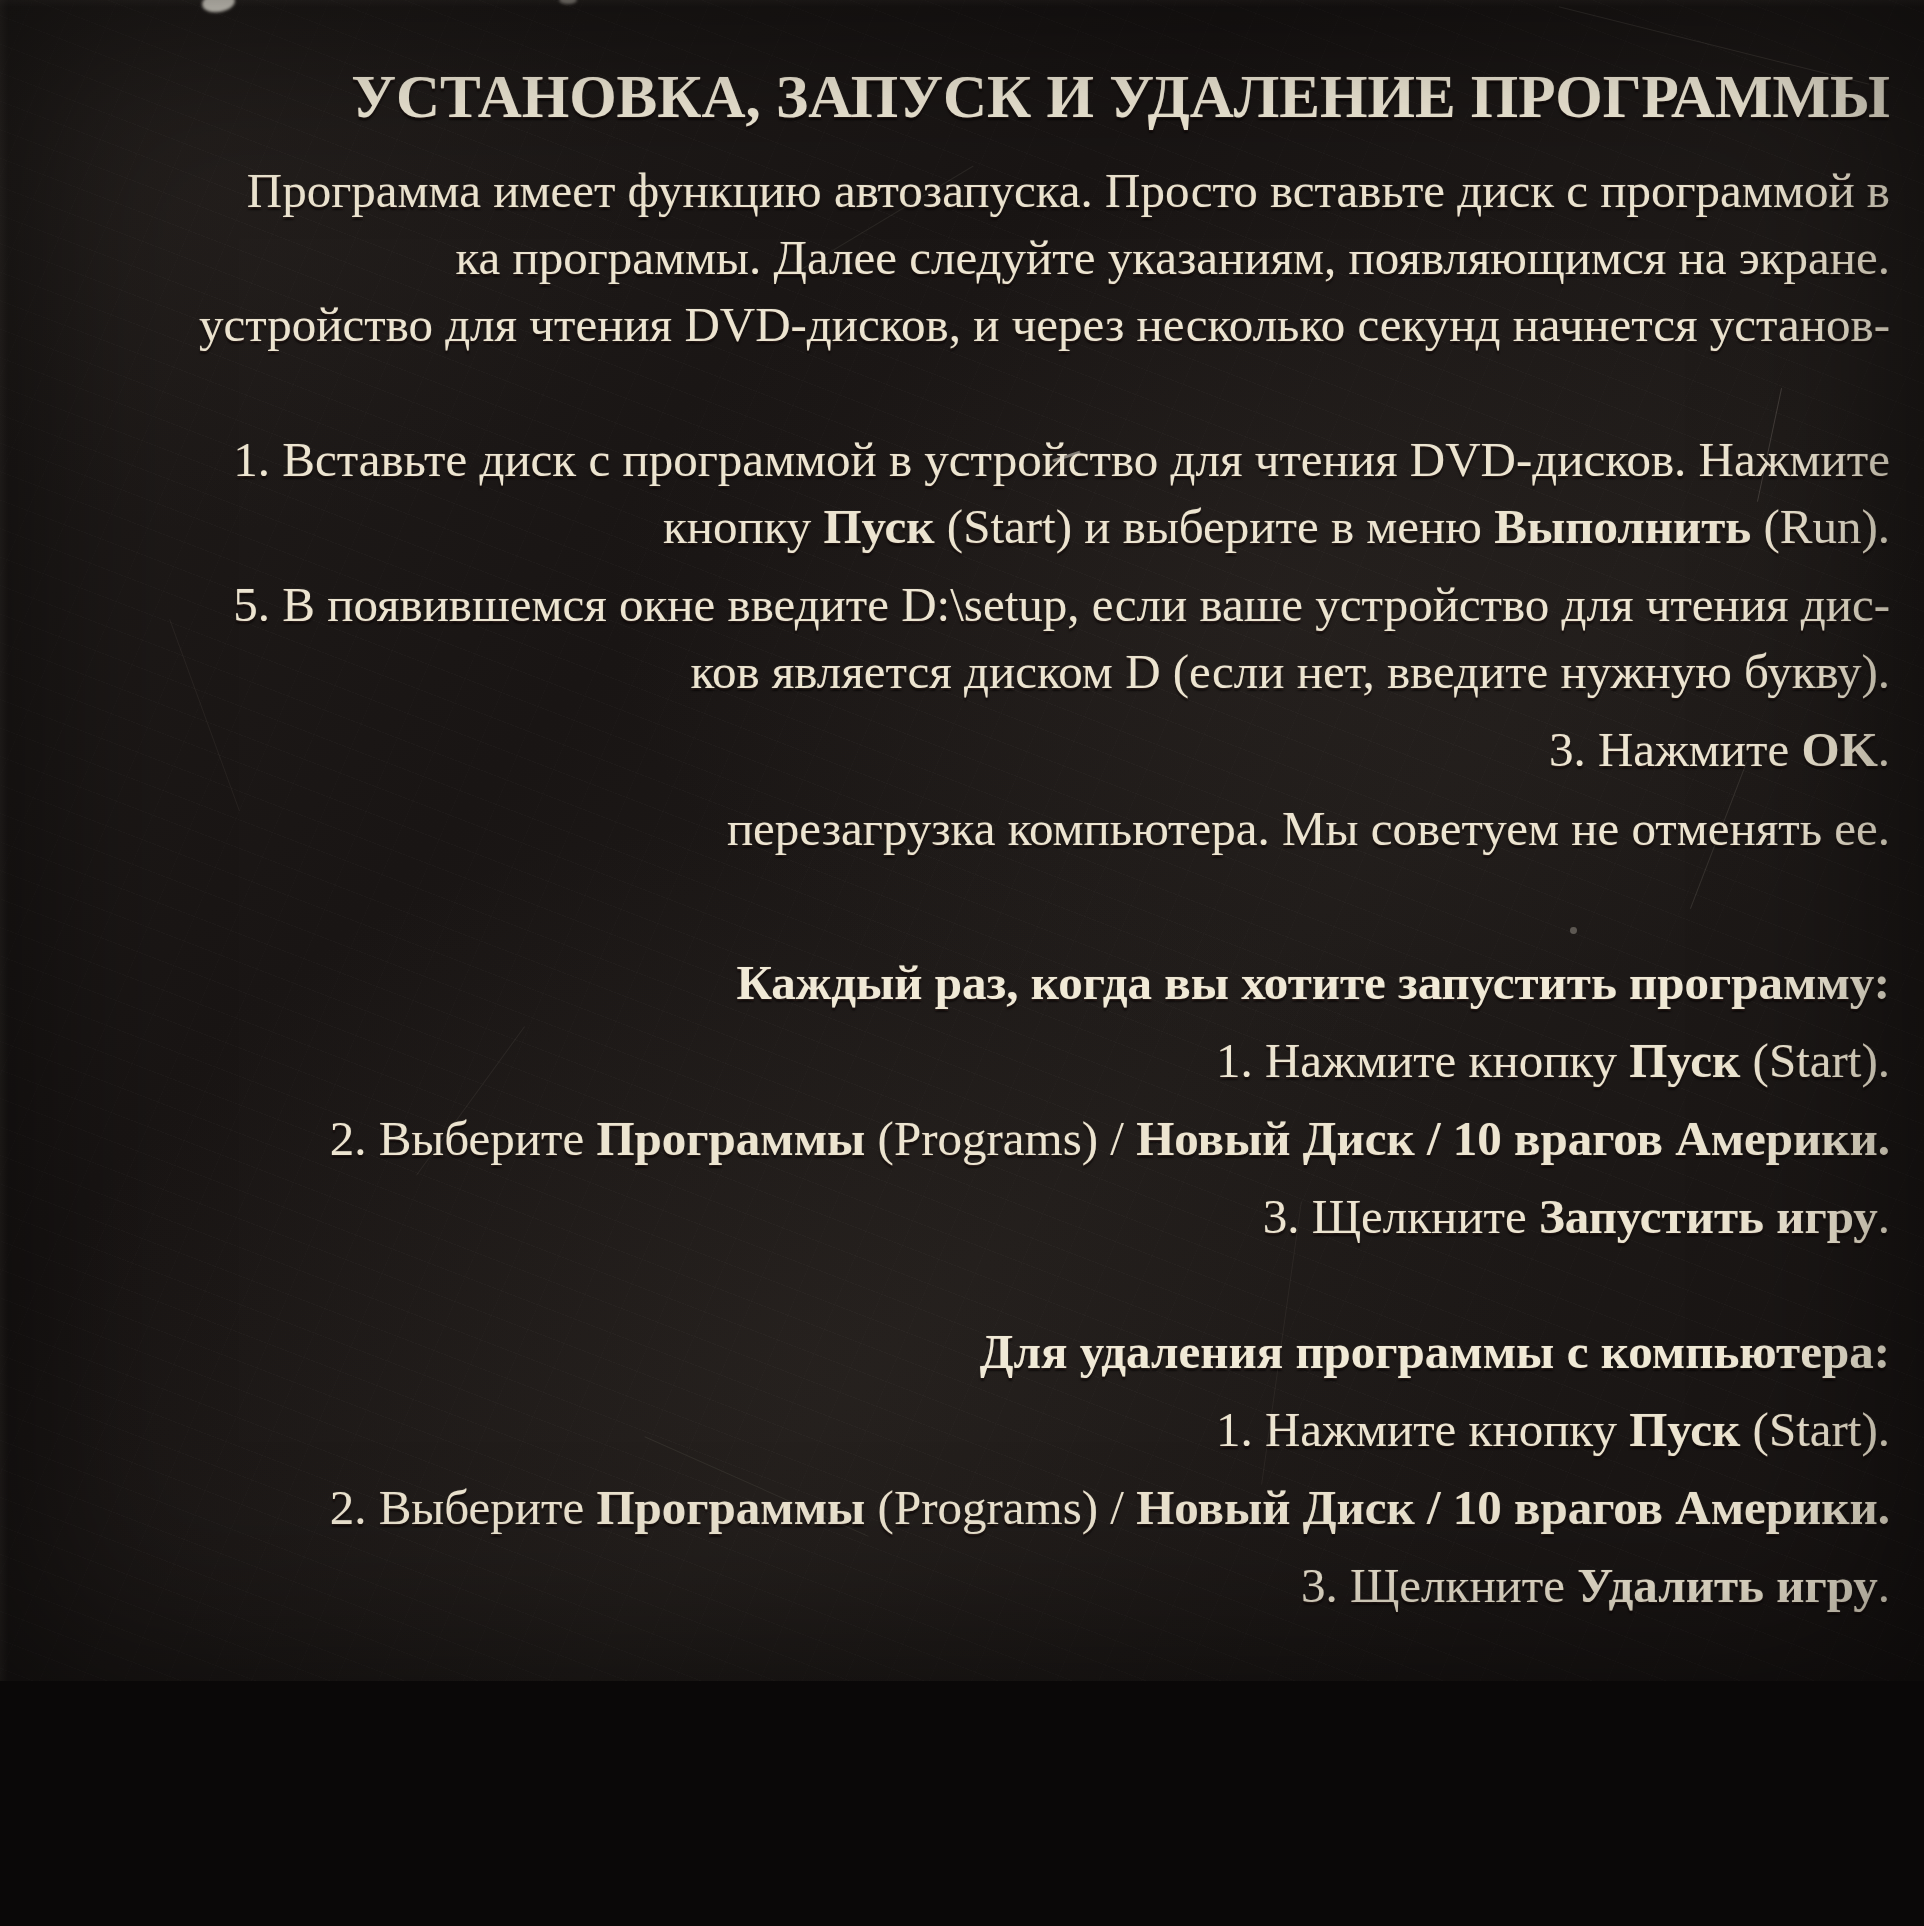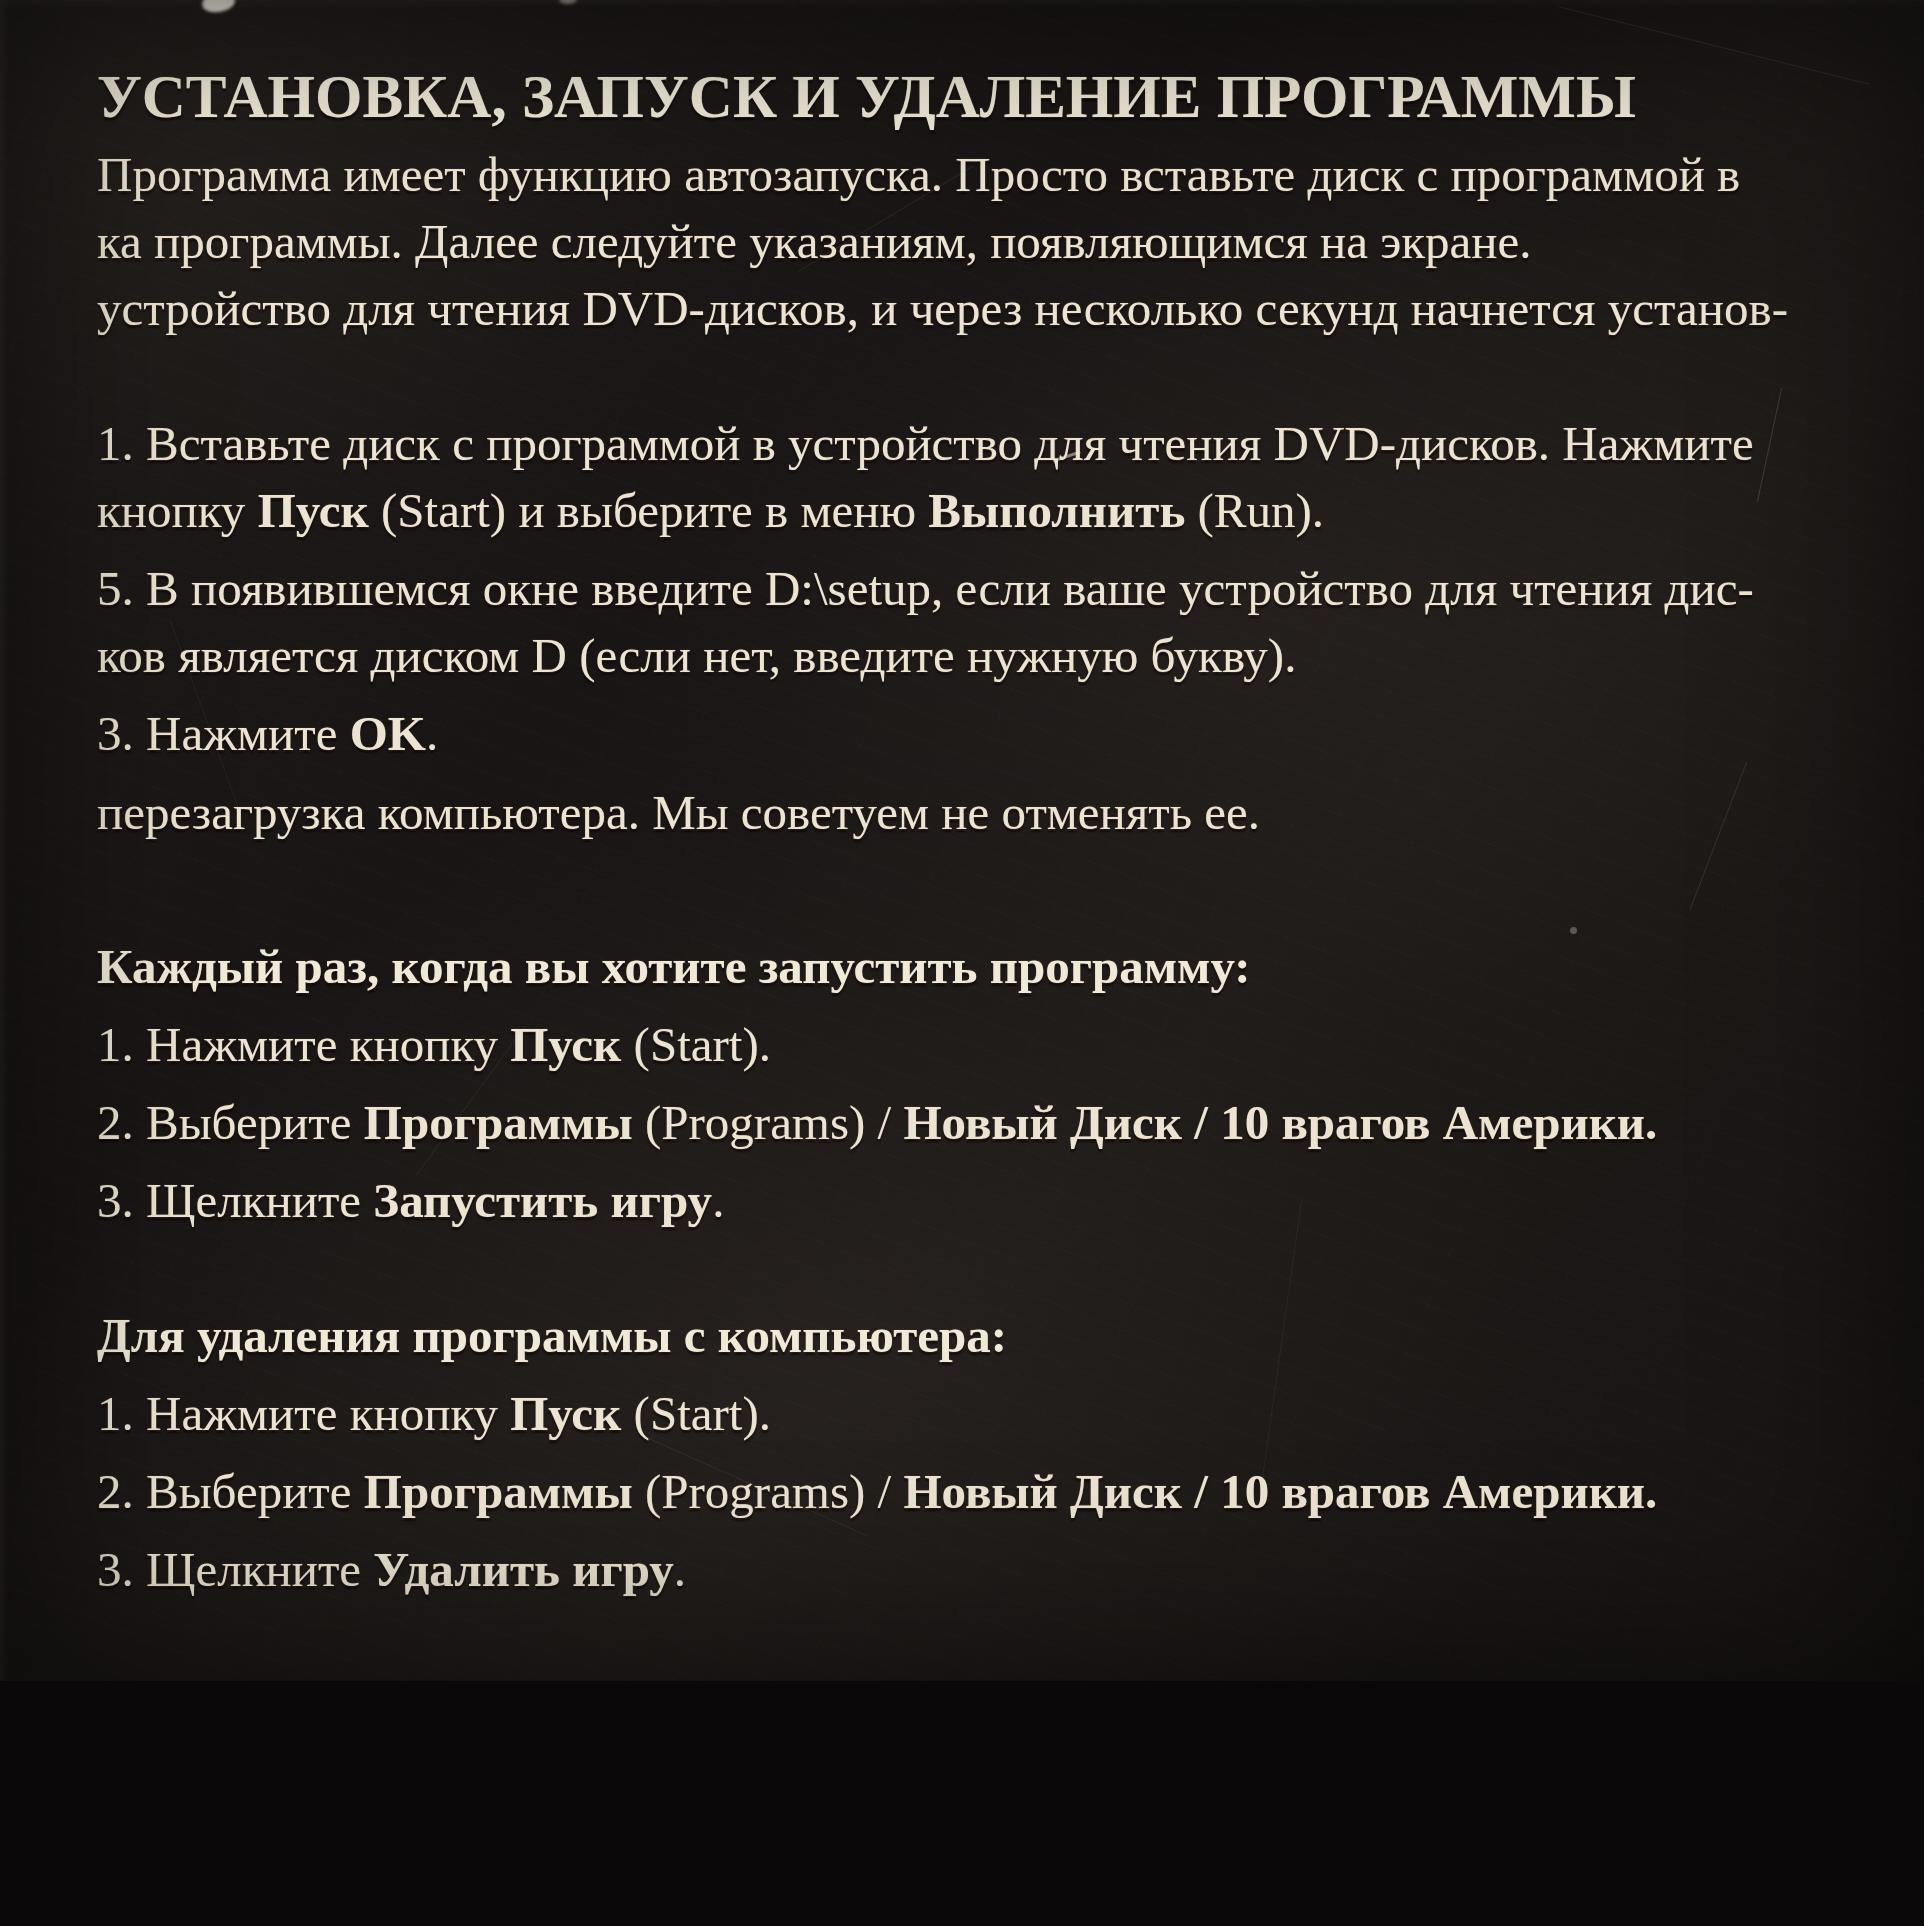--- a/index.html
+++ b/index.html
@@ -8,20 +8,21 @@
     width:1924px;
     height:1681px;
     overflow:hidden;
     font-family:"Liberation Serif","DejaVu Serif",serif;
     background:
       radial-gradient(1022px 682px at 66% 36%, rgba(82,73,66,0.14) 0%, rgba(82,73,66,0) 65%),
       radial-gradient(1159px 818px at 42% 80%, rgba(88,78,70,0.12) 0%, rgba(88,78,70,0) 65%),
       radial-gradient(613px 477px at 12% 12%, rgba(70,62,56,0.10) 0%, rgba(70,62,56,0) 70%),
       linear-gradient(134deg,#211d1b 0%,#191514 35%,#1f1b19 62%,#171312 100%);
     color:#ece4d0;
+    text-align:right;
   }
   
   .grain{
     position:absolute;inset:0;pointer-events:none;opacity:0.05;
     background:
       repeating-linear-gradient(21deg, transparent 0 11.6px, rgba(255,250,240,0.45) 11.6px 12.3px, transparent 12.3px 26.6px),
       repeating-linear-gradient(-67deg, transparent 0 18.4px, rgba(255,250,240,0.30) 18.4px 19px, transparent 19px 39px);
   }
   .vignette{
     position:absolute;inset:0;pointer-events:none;
@@ -32,21 +33,21 @@
     font-size:61px;line-height:78px;font-weight:700;
     color:#f4edda;white-space:nowrap;
     text-shadow:0 0 1.4px rgba(240,232,212,0.3), 0 2.7px 2px rgba(0,0,0,0.65), 0 2px 0.7px rgba(110,45,40,0.25);
   }
   .line{
     font-size:49px;line-height:67px;white-space:nowrap;
     text-shadow:0 0 1.4px rgba(236,228,208,0.25), 0 2.7px 2px rgba(0,0,0,0.6), 0 2px 0.7px rgba(110,45,40,0.22);
   }
   .b{font-weight:700;}
   .heading{font-weight:700;color:#f0e9d6;}
-  .intro{margin-top:5px;}
+  .intro{margin-top:21px;}
   .section{margin-top:68px;}
   .sections > .section:nth-child(2){margin-top:87px;}
   .sections > .section:nth-child(3){}
   .block{margin-top:11px;}
   .block.para{margin-top:12.3px;}
   
   .mark{position:absolute;pointer-events:none;}
   .m-top-notch{left:202px;top:-6.8px;width:33px;height:19px;background:#e9e5da;border-radius:50%;filter:blur(1.4px);transform:rotate(-9deg);}
   .m-top-notch2{left:559px;top:-4.1px;width:17.7px;height:8.2px;background:rgba(225,220,210,0.55);border-radius:50%;filter:blur(1.4px);}
   .m-drip{left:204px;top:1870px;width:8.2px;height:57px;background:rgba(234,230,220,0.92);border-radius:4.1px;filter:blur(1.4px);transform:rotate(4deg);}

